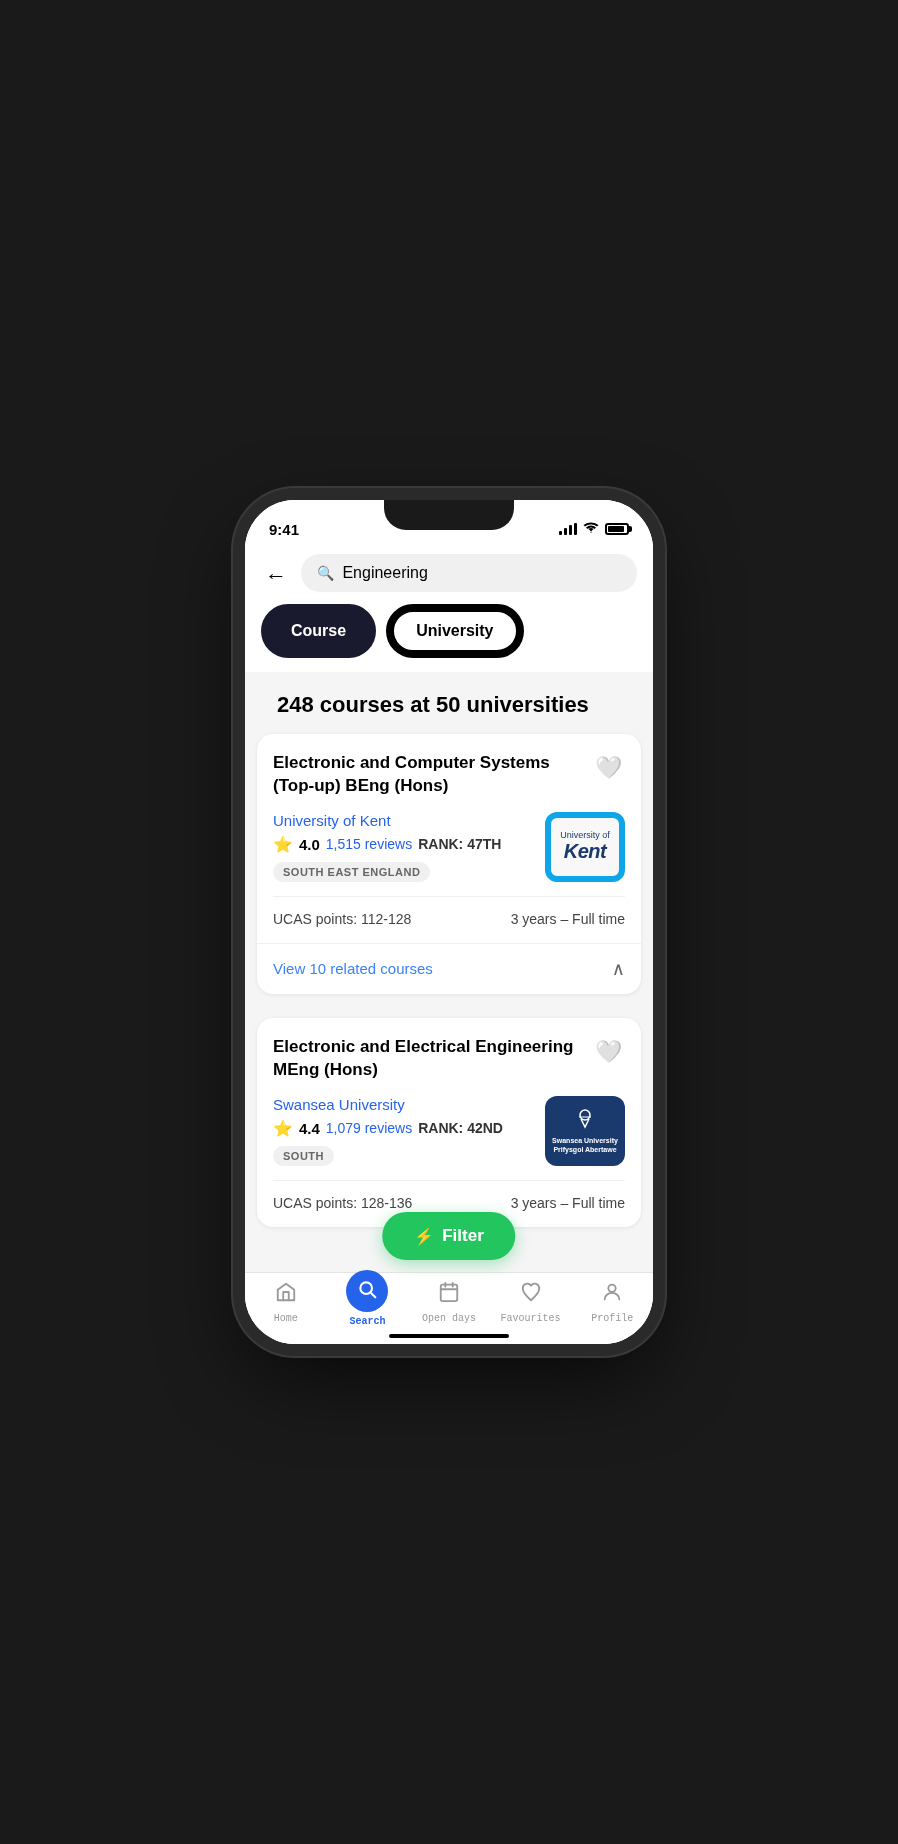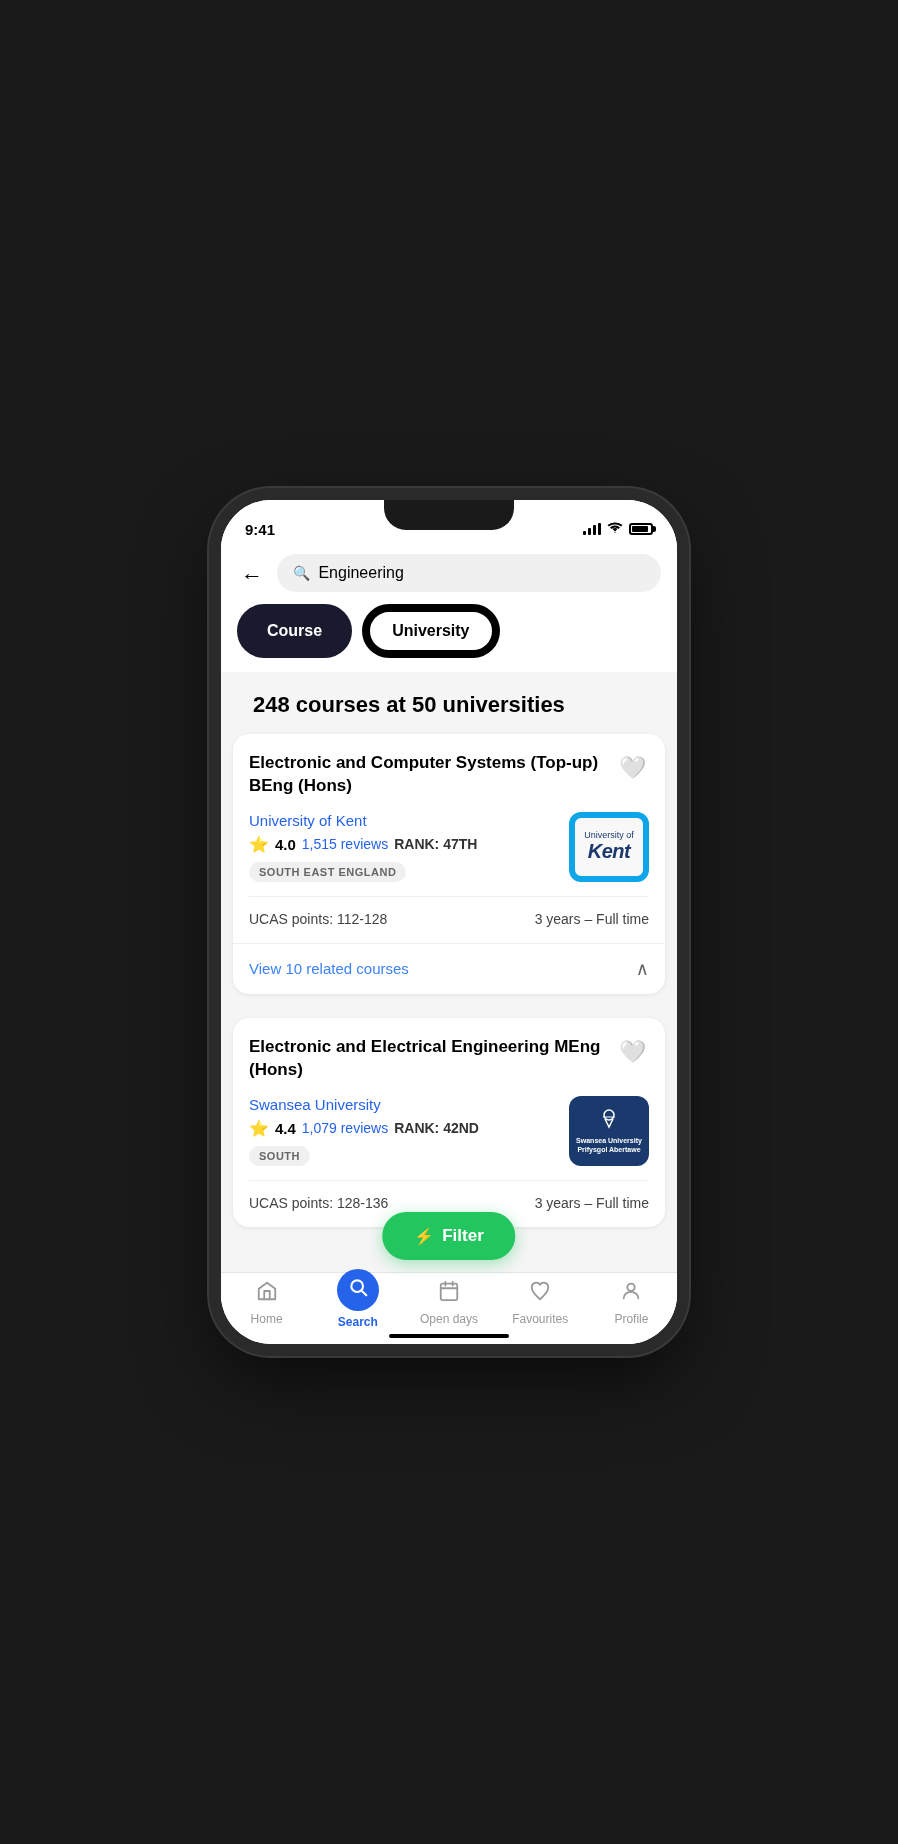--- a/index.html
+++ b/index.html
@@ -8,21 +8,21 @@
     body {
       background: #1a1a1a;
       display: flex;
       justify-content: center;
       align-items: center;
       min-height: 100vh;
       font-family: -apple-system, BlinkMacSystemFont, 'Segoe UI', sans-serif;
     }
 
     .phone-frame {
-      width: 456px;
+      width: 408px;
       height: 844px;
       background: #ffffff;
       border-radius: 50px;
       overflow: hidden;
       position: relative;
       box-shadow: 0 0 0 12px #2a2a2a, 0 0 0 14px #3a3a3a, 0 30px 80px rgba(0,0,0,0.7);
     }
 
     
     .notch {
@@ -451,23 +451,24 @@
       cursor: pointer;
       flex: 1;
     }
 
     .nav-icon {
       font-size: 22px;
       color: #999;
     }
 
     .nav-label {
-      font-size: 12px;
+      font-size: 10px;
       color: #999;
       font-weight: 500;
+      font-family: Liberation Mono, monospace;
     }
 
     .nav-label.active {
       color: #2563eb;
       font-weight: 700;
     }
 
     .nav-search-bubble {
       width: 42px;
       height: 42px;

